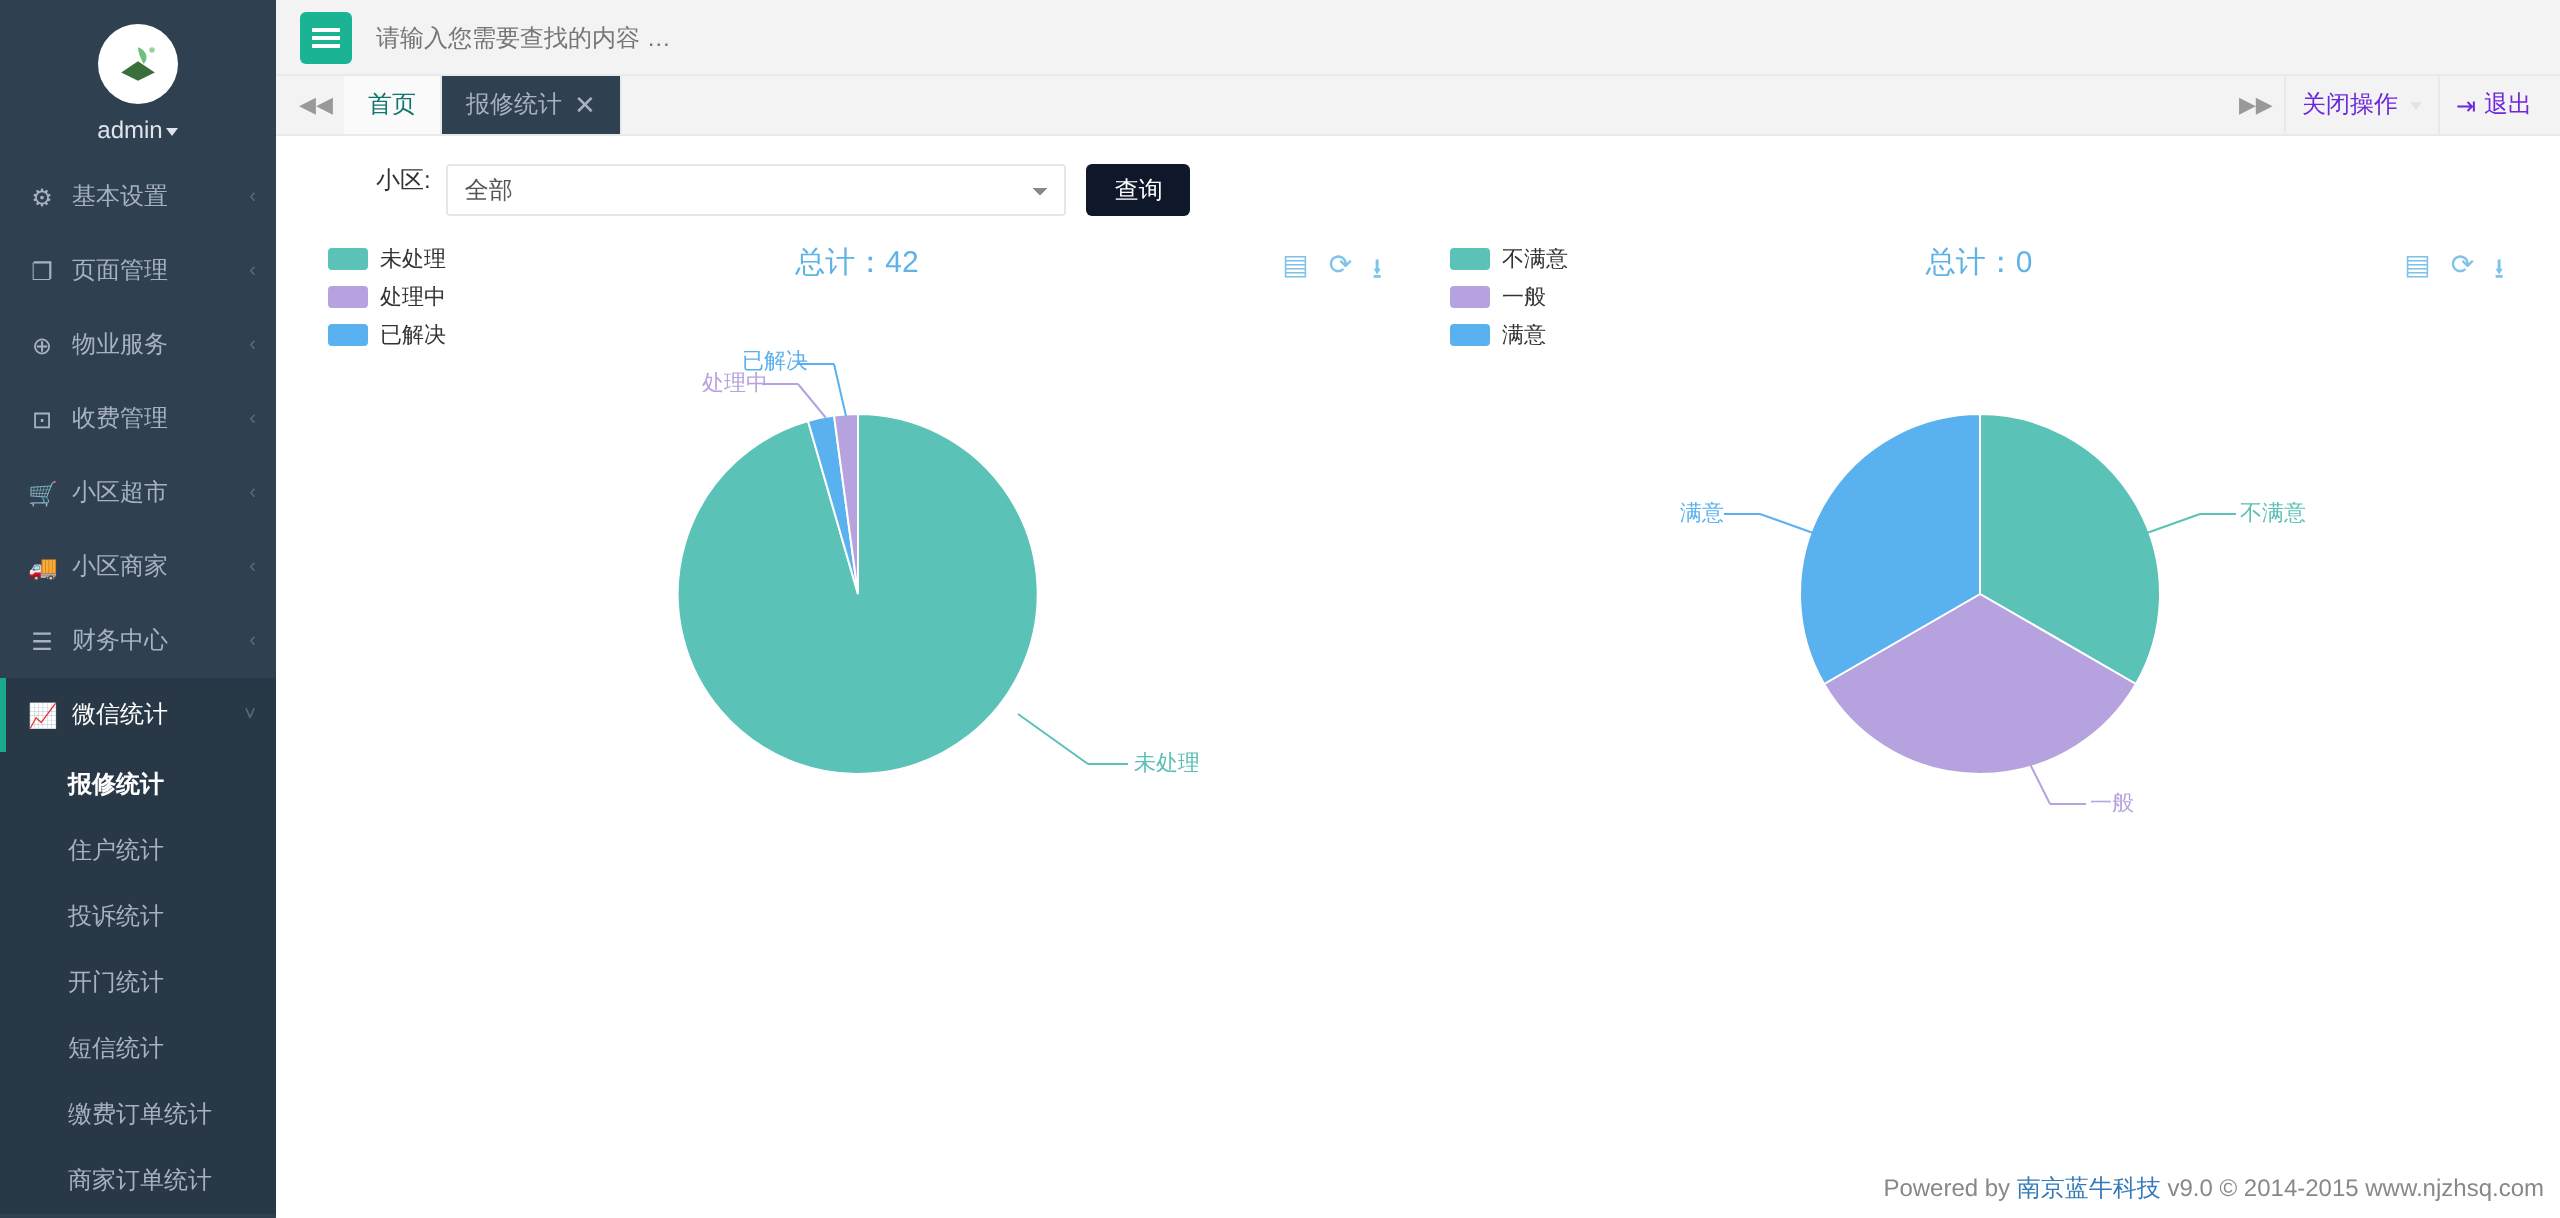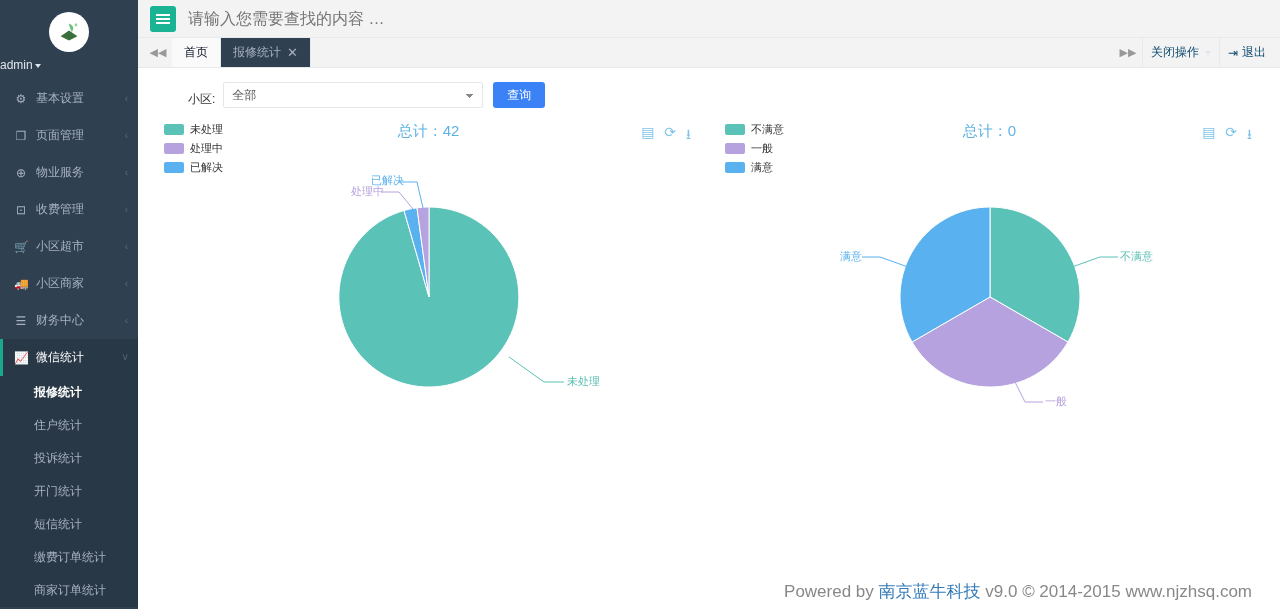--- a/index.html
+++ b/index.html
@@ -1,66 +1,66 @@
 <!DOCTYPE html>
 <html><head>
 <meta charset="utf-8">
 <style>
 *{margin:0;padding:0;box-sizing:border-box;font-family:"Helvetica Neue",Arial,"Microsoft YaHei",sans-serif}
 body{background:#f3f3f4;font-size:12px;color:#676a6c;overflow:hidden}
 .app{display:flex;height:609px;width:1280px}
 
 .sidebar{width:138px;background:#2f4050;color:#a7b1c2;height:100%;overflow-y:auto;flex-shrink:0}
 .sidebar::-webkit-scrollbar{width:0}
-.brand{padding:12px 0 8px;}
+.brand{padding:12px 0 8px;text-align:center}
 .brand-logo{width:40px;height:40px;border-radius:50%;background:#fff;margin:0 auto 6px;display:flex;align-items:center;justify-content:center}
 .brand-logo svg{width:28px;height:28px}
 .brand-name{color:#dfe4ed;font-size:12px;cursor:pointer}
 .caret{display:inline-block;width:0;height:0;border-left:3px solid transparent;border-right:3px solid transparent;border-top:4px solid #dfe4ed;margin-left:2px;vertical-align:middle}
 .nav-menu{list-style:none}
 .nav-item{display:flex;align-items:center;padding:10px 14px;cursor:pointer;color:#a7b1c2;position:relative}
 .nav-item.active{background:#293846;color:#fff;border-left:3px solid #19aa8d;padding-left:11px}
 .nav-item .ico{width:14px;text-align:center;margin-right:8px;font-size:12px}
 .nav-item .chev{position:absolute;right:10px;font-size:10px;color:#5b6b7d}
 .sub-menu{list-style:none;background:#293846}
 .sub-item{padding:8px 14px 8px 34px;cursor:pointer;color:#a7b1c2}
 .sub-item.active{color:#fff;font-weight:600}
 
 .main{flex:1;display:flex;flex-direction:column;min-width:0}
 .topbar{height:38px;background:#f3f3f4;display:flex;align-items:center;padding:0 12px;border-bottom:1px solid #e7eaec}
 .ham{width:26px;height:26px;background:#1ab394;color:#fff;display:flex;align-items:center;justify-content:center;border-radius:3px;margin-right:12px;cursor:pointer}
 .ham-ico{width:14px;height:2px;background:#fff;position:relative}
 .ham-ico:before,.ham-ico:after{content:"";position:absolute;left:0;width:14px;height:2px;background:#fff}
 .ham-ico:before{top:-4px}.ham-ico:after{top:4px}
-.search-in{border:0;background:transparent;outline:none;font-size:16px;color:#701a75;width:300px}
+.search-in{border:0;background:transparent;outline:none;font-size:12px;color:#701a75;width:300px}
 .tabbar{height:30px;background:#f3f3f4;display:flex;align-items:stretch;border-bottom:1px solid #e7eaec;padding:0 6px}
 .tabbtn{width:28px;display:flex;align-items:center;justify-content:center;color:#999;cursor:pointer;font-size:11px}
-.tab{display:flex;align-items:center;padding:0 12px;color:#0f172a;cursor:pointer;border-right:1px solid #e7eaec;font-size:12px;background:#fafafa}
+.tab{display:flex;align-items:center;padding:0 12px;color:#0f766e;cursor:pointer;border-right:1px solid #e7eaec;font-size:12px;background:#fafafa}
 .tab.active{background:#2f4050;color:#a7b1c2}
 .tab .x{margin-left:6px;font-size:13px;color:#a7b1c2}
 .spacer{flex:1}
-.tabright{display:flex;align-items:center;padding:0 8px;color:#0c4a6e;cursor:pointer;gap:4px;border-left:1px solid #e7eaec}
+.tabright{display:flex;align-items:center;padding:0 8px;color:#6d28d9;cursor:pointer;gap:4px;border-left:1px solid #e7eaec}
 .content{flex:1;background:#fff;overflow:auto;position:relative}
 .filters{display:flex;align-items:center;gap:10px;padding:14px 30px}
-.fgroup{display:flex;align-items:flex-end;gap:8px}
+.fgroup{display:flex;align-items:flex-start;gap:8px}
 .flabel{white-space:nowrap;color:#333}
 .fselect{height:26px;border:1px solid #e5e6e7;border-radius:2px;background:#fff;padding:0 22px 0 8px;font-size:12px;color:#555;appearance:none;-webkit-appearance:none;background-image:linear-gradient(45deg,transparent 50%,#888 50%),linear-gradient(135deg,#888 50%,transparent 50%);background-position:calc(100% - 12px) 11px,calc(100% - 8px) 11px;background-size:4px 4px,4px 4px;background-repeat:no-repeat}
-.w260{width:260px}
-.btn{height:26px;padding:0 14px;background:#3b82f6;color:#fff;border:0;border-radius:3px;cursor:pointer;font-size:12px}
+.w260{width:310px}
+.btn{height:26px;padding:0 14px;background:#0f172a;color:#fff;border:0;border-radius:3px;cursor:pointer;font-size:12px}
 .charts{display:flex;padding:0 20px 20px;gap:20px}
 .chartbox{flex:1;position:relative}
 .chart-title{text-align:center;color:#5eb3e4;font-size:15px;margin-bottom:6px}
 .chart-tools{position:absolute;right:8px;top:2px;display:flex;gap:10px;color:#7ec3e8}
 .chart-tools span{cursor:pointer;font-size:14px}
 .legend{position:absolute;left:6px;top:0}
 .legend-item{display:flex;align-items:center;gap:6px;margin-bottom:4px;font-size:11px;color:#333}
 .legend-swatch{width:20px;height:11px;border-radius:2px}
 .piewrap{display:flex;justify-content:center;padding-top:20px}
 .pielabel{font-size:11px;fill:#5bbfb4}
-.footer{position:absolute;bottom:6px;right:28px;color:#888;font-size:17px}
+.footer{position:absolute;bottom:6px;right:8px;color:#888;font-size:12px}
 .footer a{color:#337ab7;text-decoration:none}
 </style>
 </head>
 <body>
 
 <div class="app">
 
   <aside class="sidebar">
     <div class="brand">
       <div class="brand-logo">

